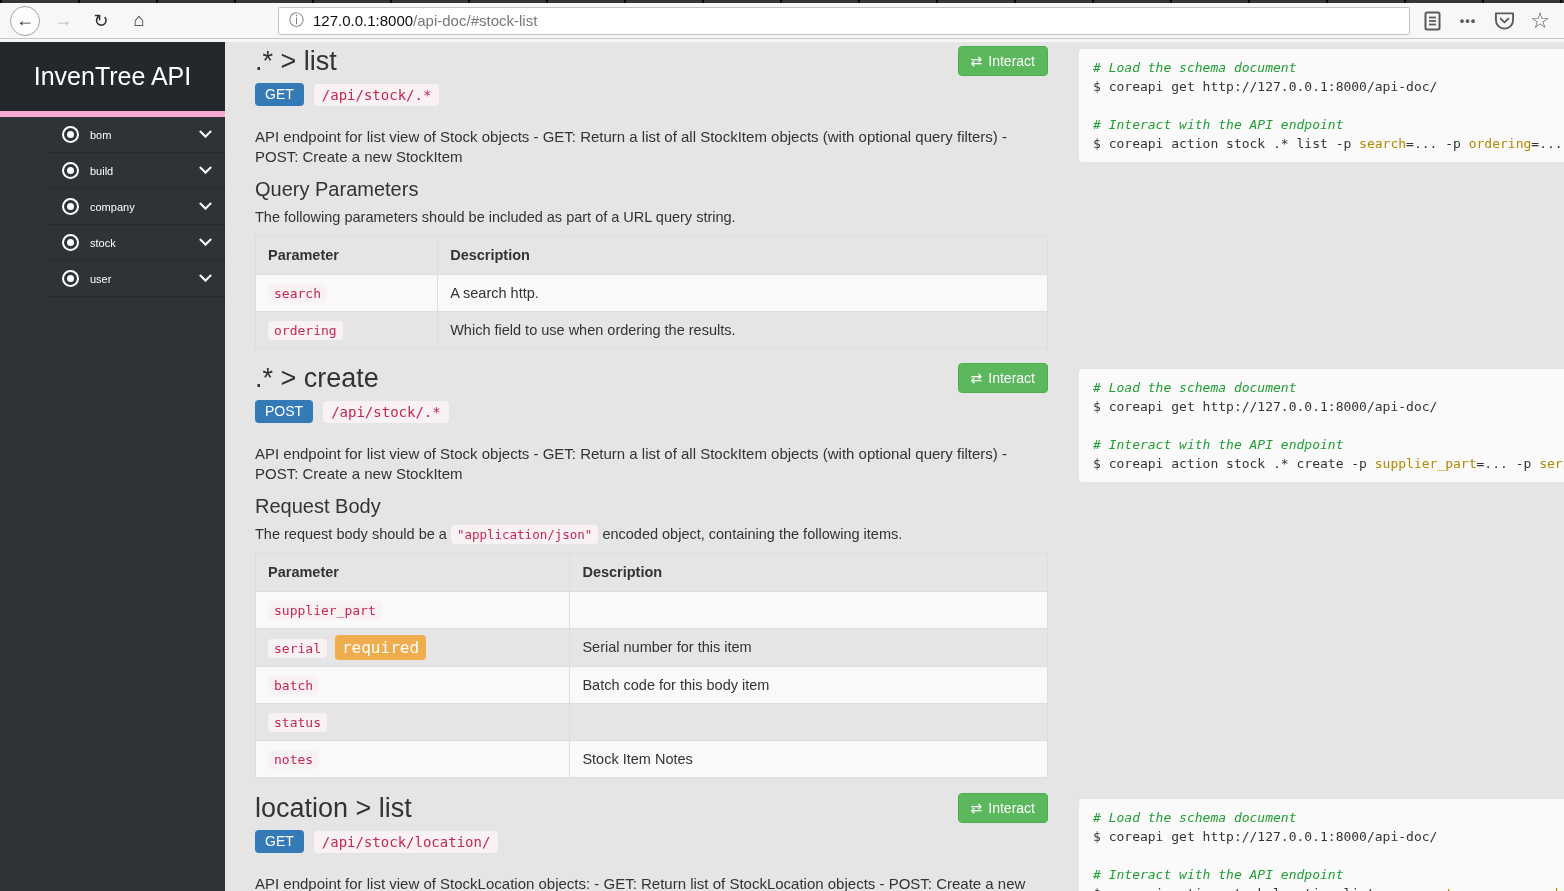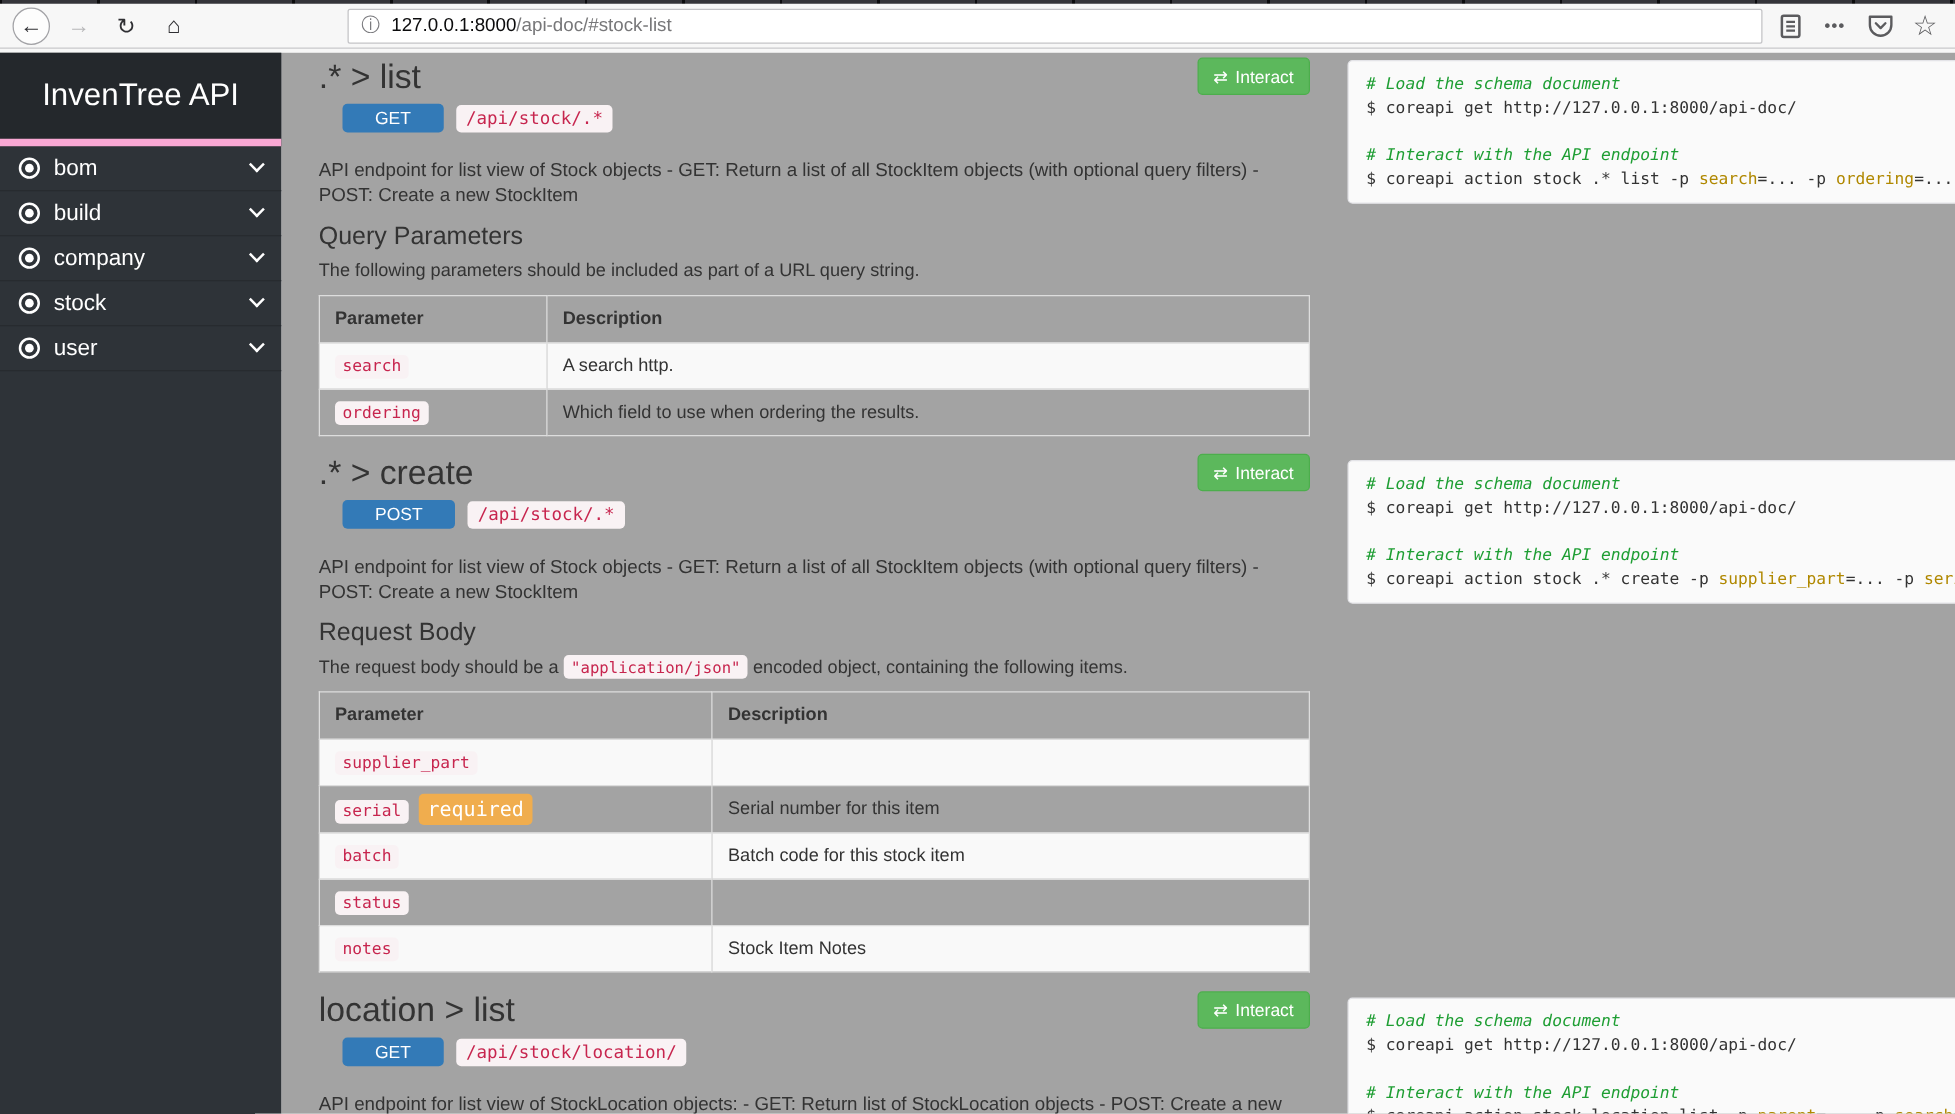--- a/index.html
+++ b/index.html
@@ -27,40 +27,40 @@
               color:#5b5b5e; cursor:pointer; flex:none; }
   .dots { font-size:13px; letter-spacing:1px; font-weight:bold; }
   .star { font-size:22px; }
 
   
   .sidebar { position:absolute; top:42px; left:0; bottom:0; width:225px; background:#2e3338; z-index:40; }
   .sidebar-header { height:75px; background:#24282c; border-bottom:6px solid #f9a8d4;
                     display:flex; align-items:center; justify-content:center; }
   .sidebar-title { color:#fff; font-size:25px; font-weight:400; }
   .nav-item { height:36px; display:flex; align-items:center; gap:11px; padding:0 15px;
-              border-bottom:1px solid #272b2f; color:#fff; font-size:18px; cursor:pointer; }
+              border-bottom:1px solid #272b2f; color:#fff; font-size:11px; cursor:pointer;margin-left:47px; }
   .bullseye { width:17px; height:17px; border:2px solid #fff; border-radius:50%;
               display:inline-flex; align-items:center; justify-content:center; flex:none; }
   .bullseye-dot { width:7px; height:7px; border-radius:50%; background:#fff; }
   .chev { width:9px; height:9px; border-right:2px solid #fff; border-bottom:2px solid #fff;
           transform:rotate(45deg) translate(-2px,-2px); margin-left:auto; flex:none; }
 
   
-  .main { position:absolute; top:42px; left:225px; right:0; bottom:0; background:#a3a3a3; overflow:hidden; }
+  .main { position:absolute; top:42px; left:225px; right:0; bottom:0; background:#e5e5e5; overflow:hidden; }
 
   .section { position:absolute; left:30px; width:793px; }
   .sec-0 { top:4px; } .sec-1 { top:321px; } .sec-2 { top:751px; }
 
   .sec-head { position:relative; }
   .sec-title { font-size:27px; font-weight:400; color:#333; line-height:1.15; }
   .interact-btn { position:absolute; right:0; top:0; background:#5cb85c; border:1px solid #4cae4c;
                   color:#fff; border-radius:4px; padding:6px 12px; font-size:14px; cursor:pointer;
                   display:flex; align-items:center; gap:6px; font-family:"Liberation Sans",sans-serif; }
   .method-row { margin-top:6px; display:flex; align-items:center; gap:10px; }
-  .method-badge { background:#337ab7; color:#fff; border-radius:4px; padding:3px 26px 4px; font-size:14px;margin-left:19px; }
+  .method-badge { background:#337ab7; color:#fff; border-radius:4px; padding:3px 10px 4px; font-size:14px; }
   .path-code, .param-chip, .inline-code {
       font-family:"DejaVu Sans Mono", monospace; color:#c7254e; background:#f9f2f4;
       border-radius:4px; }
   .path-code { font-size:14px; padding:3px 8px; }
   .sec-desc { margin-top:21px; font-size:15px; line-height:1.32; color:#333; width:780px; }
   .sec-sub { margin-top:11px; font-size:20px; font-weight:500; color:#333; }
   .sec-subtext { margin-top:8px; font-size:14.5px; color:#333; }
   .inline-code { font-size:12.5px; padding:2px 6px; }
 
   table.param-table { margin-top:11px; width:100%; border-collapse:collapse; font-size:14.5px; }
@@ -232,21 +232,21 @@
     <td class="td-desc"></td>
   </tr>
 
   <tr class="param-row">
     <td class="td-param"><code class="param-chip">serial</code><span class="required-badge">required</span></td>
     <td class="td-desc">Serial number for this item</td>
   </tr>
 
   <tr class="param-row">
     <td class="td-param"><code class="param-chip">batch</code></td>
-    <td class="td-desc">Batch code for this stock item</td>
+    <td class="td-desc">Batch code for this body item</td>
   </tr>
 
   <tr class="param-row">
     <td class="td-param"><code class="param-chip">status</code></td>
     <td class="td-desc"></td>
   </tr>
 
   <tr class="param-row">
     <td class="td-param"><code class="param-chip">notes</code></td>
     <td class="td-desc">Stock Item Notes</td>

